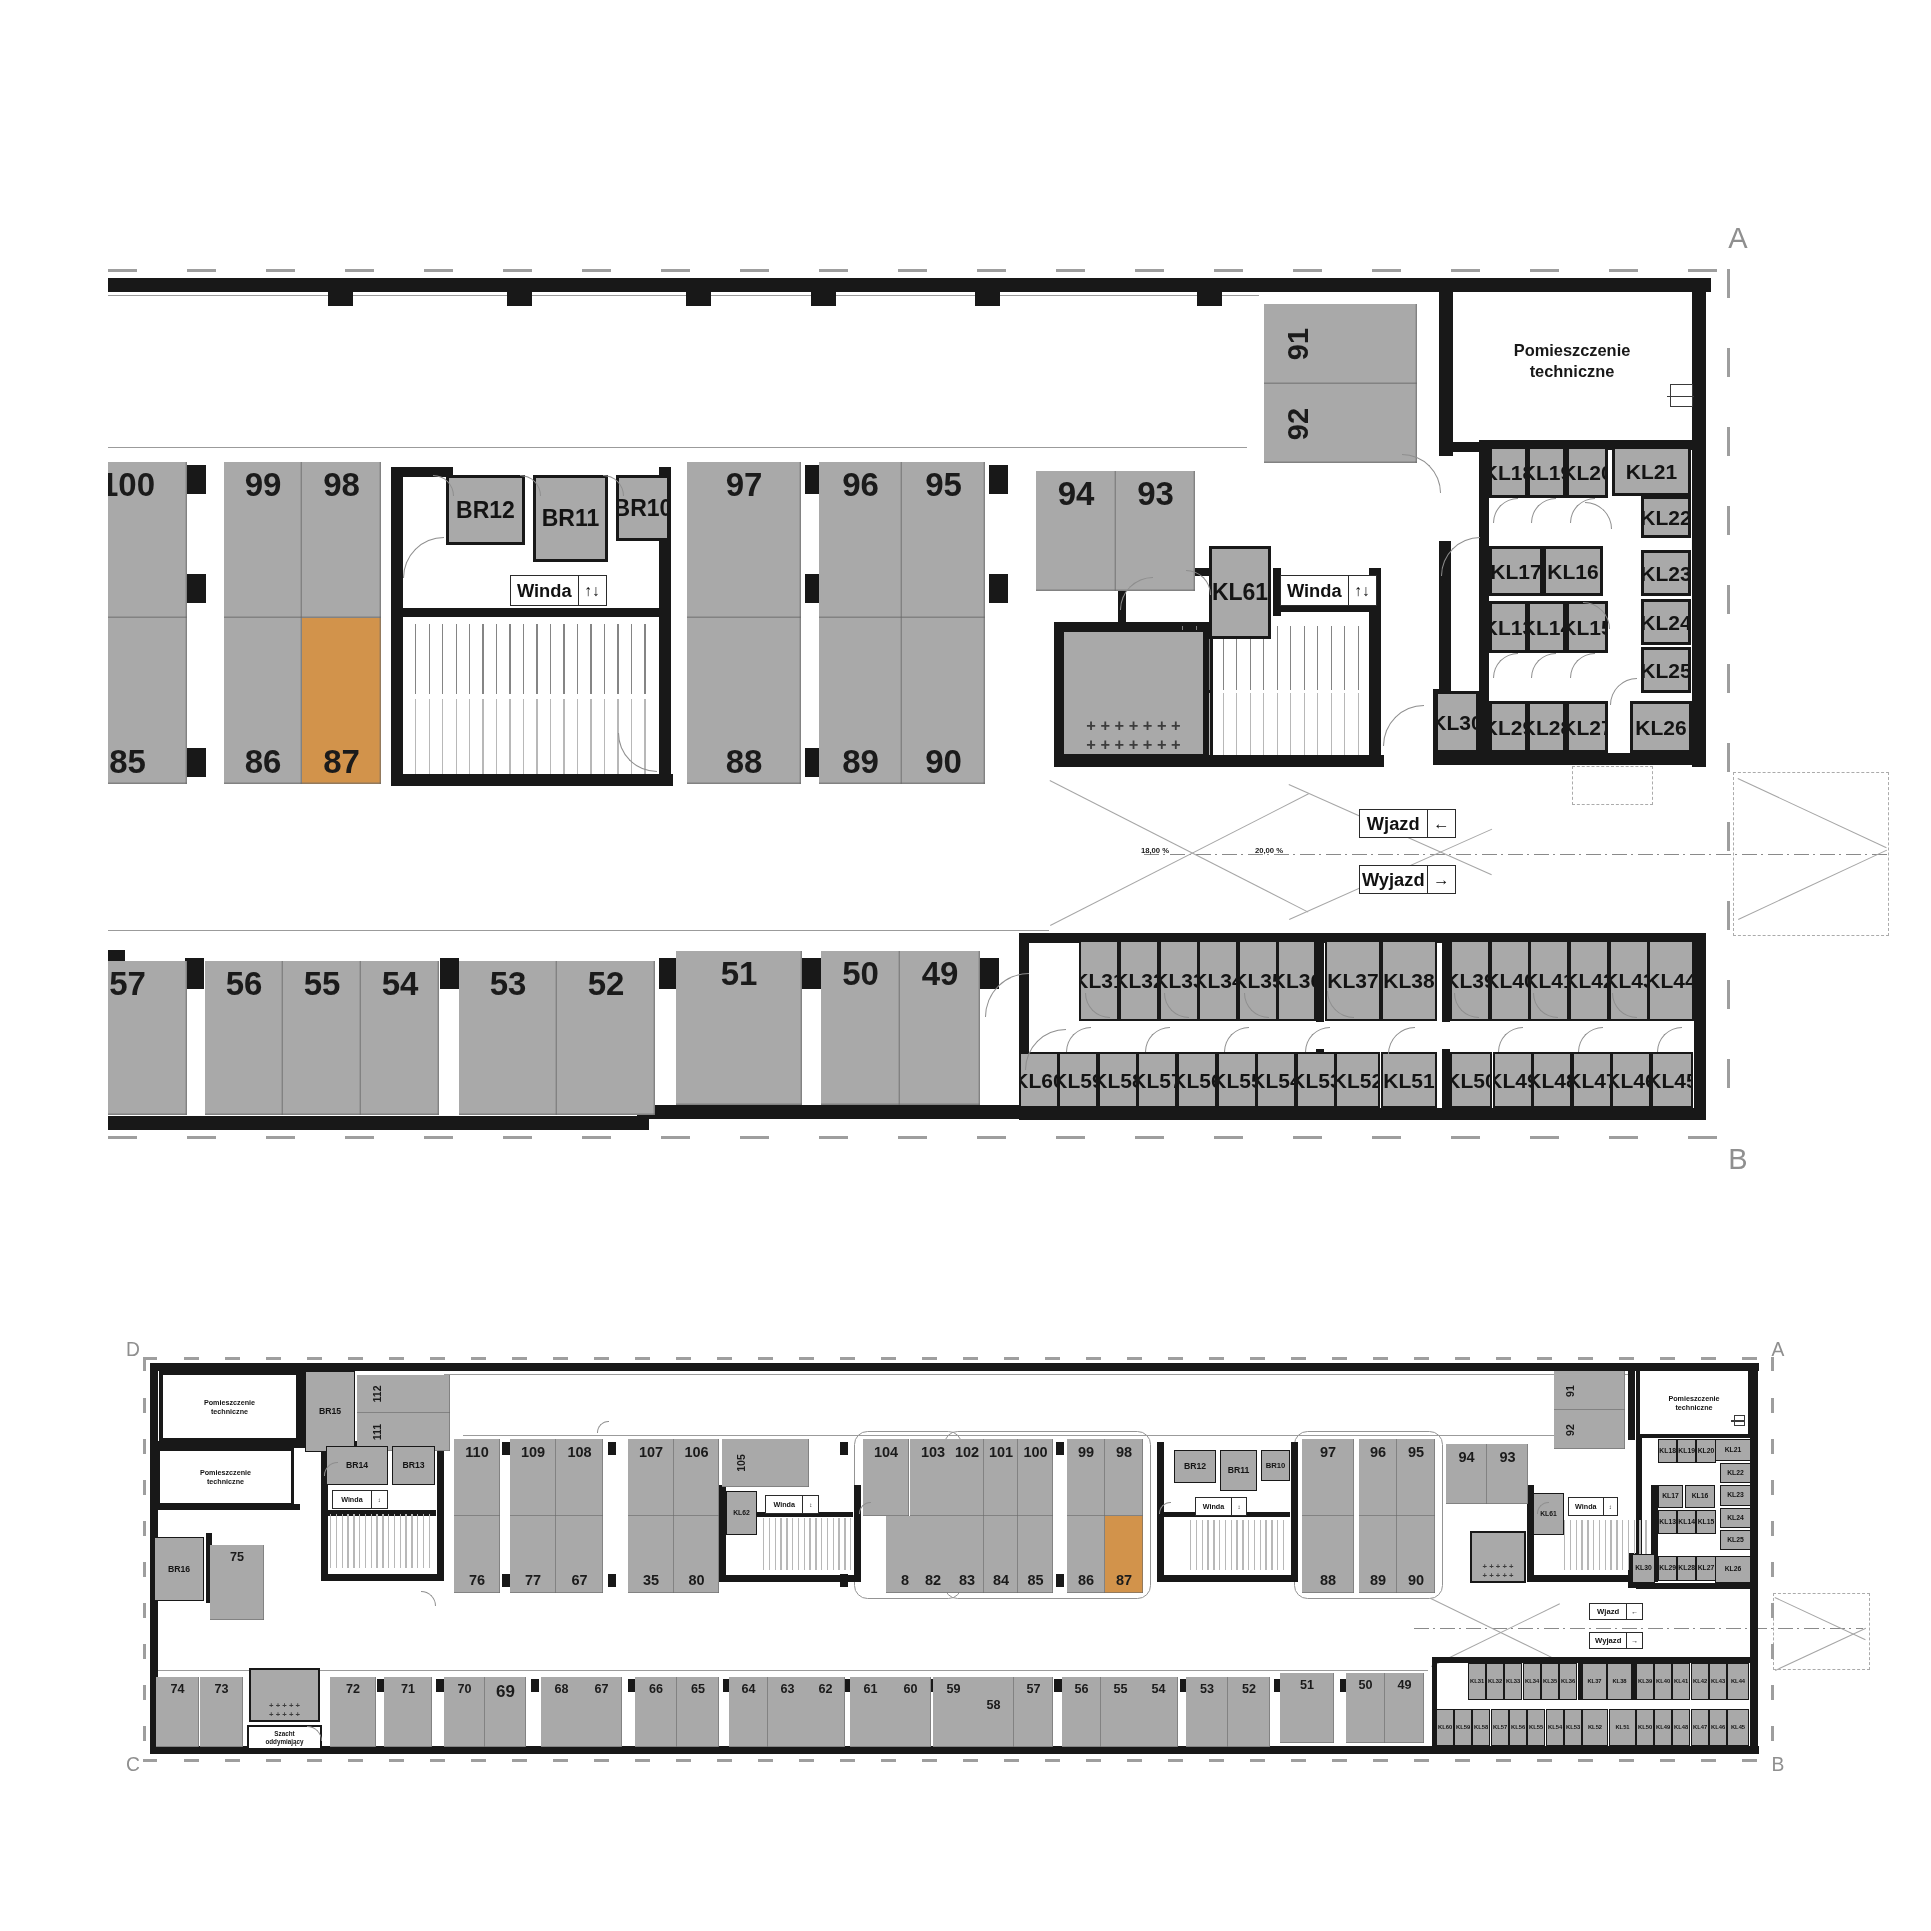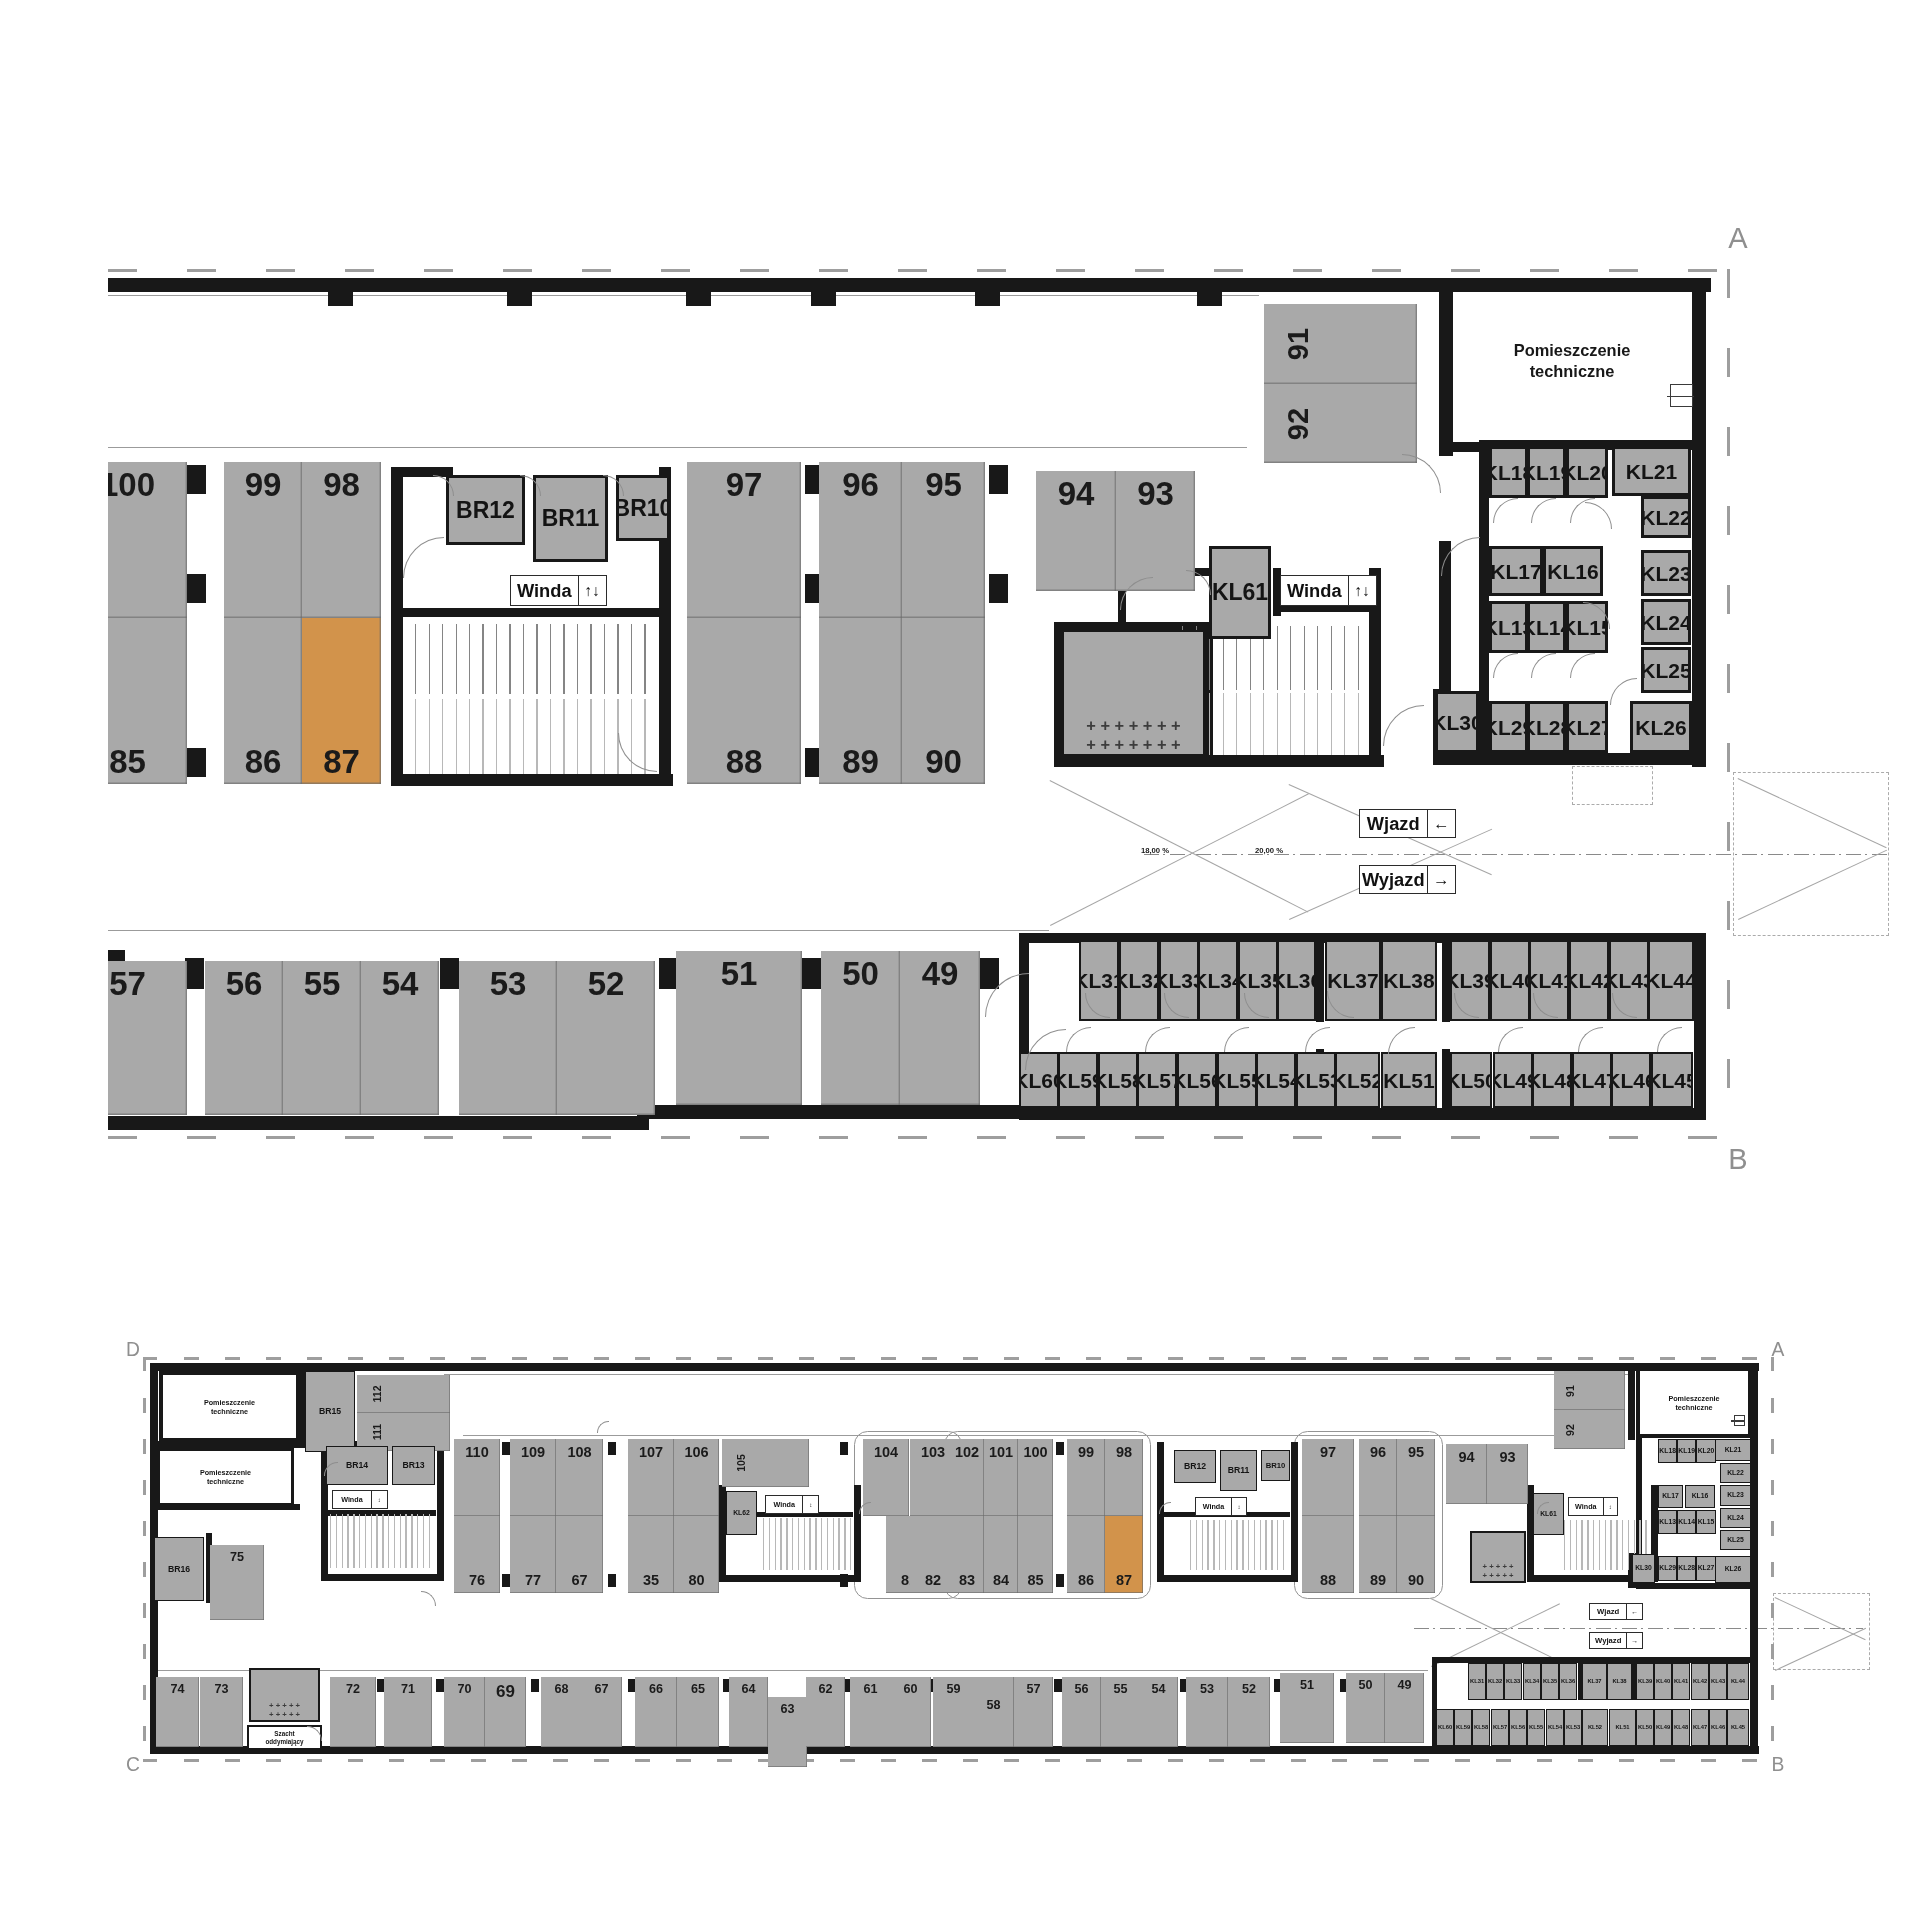--- a/index.html
+++ b/index.html
@@ -520,21 +520,21 @@
       </div>
       <div class="spot" style="left: 635px; top: 1677px; width: 42px; height: 70px;">
         <span class="slab" style="font-size: 12.6px; top: 5.8px; left: 50%; transform: translateX(-50%);">66</span>
       </div>
       <div class="spot" style="left: 677px; top: 1677px; width: 42px; height: 70px;">
         <span class="slab" style="font-size: 12.6px; top: 5.8px; left: 50%; transform: translateX(-50%);">65</span>
       </div>
       <div class="spot" style="left: 729px; top: 1677px; width: 39px; height: 70px;">
         <span class="slab" style="font-size: 12.6px; top: 5.8px; left: 50%; transform: translateX(-50%);">64</span>
       </div>
-      <div class="spot" style="left: 768px; top: 1677px; width: 39px; height: 70px; margin-top: 20px;">
+      <div class="spot" style="left: 768px; top: 1677px; width: 39px; height: 70px;">
         <span class="slab" style="font-size: 12.6px; top: 5.8px; left: 50%; transform: translateX(-50%);">63</span>
       </div>
       <div class="spot" style="left: 806px; top: 1677px; width: 39px; height: 70px;">
         <span class="slab" style="font-size: 12.6px; top: 5.8px; left: 50%; transform: translateX(-50%);">62</span>
       </div>
       <div class="spot" style="left: 850px; top: 1677px; width: 41px; height: 70px;">
         <span class="slab" style="font-size: 12.6px; top: 5.8px; left: 50%; transform: translateX(-50%);">61</span>
       </div>
       <div class="spot" style="left: 890px; top: 1677px; width: 41px; height: 70px;">
         <span class="slab" style="font-size: 12.6px; top: 5.8px; left: 50%; transform: translateX(-50%);">60</span>

